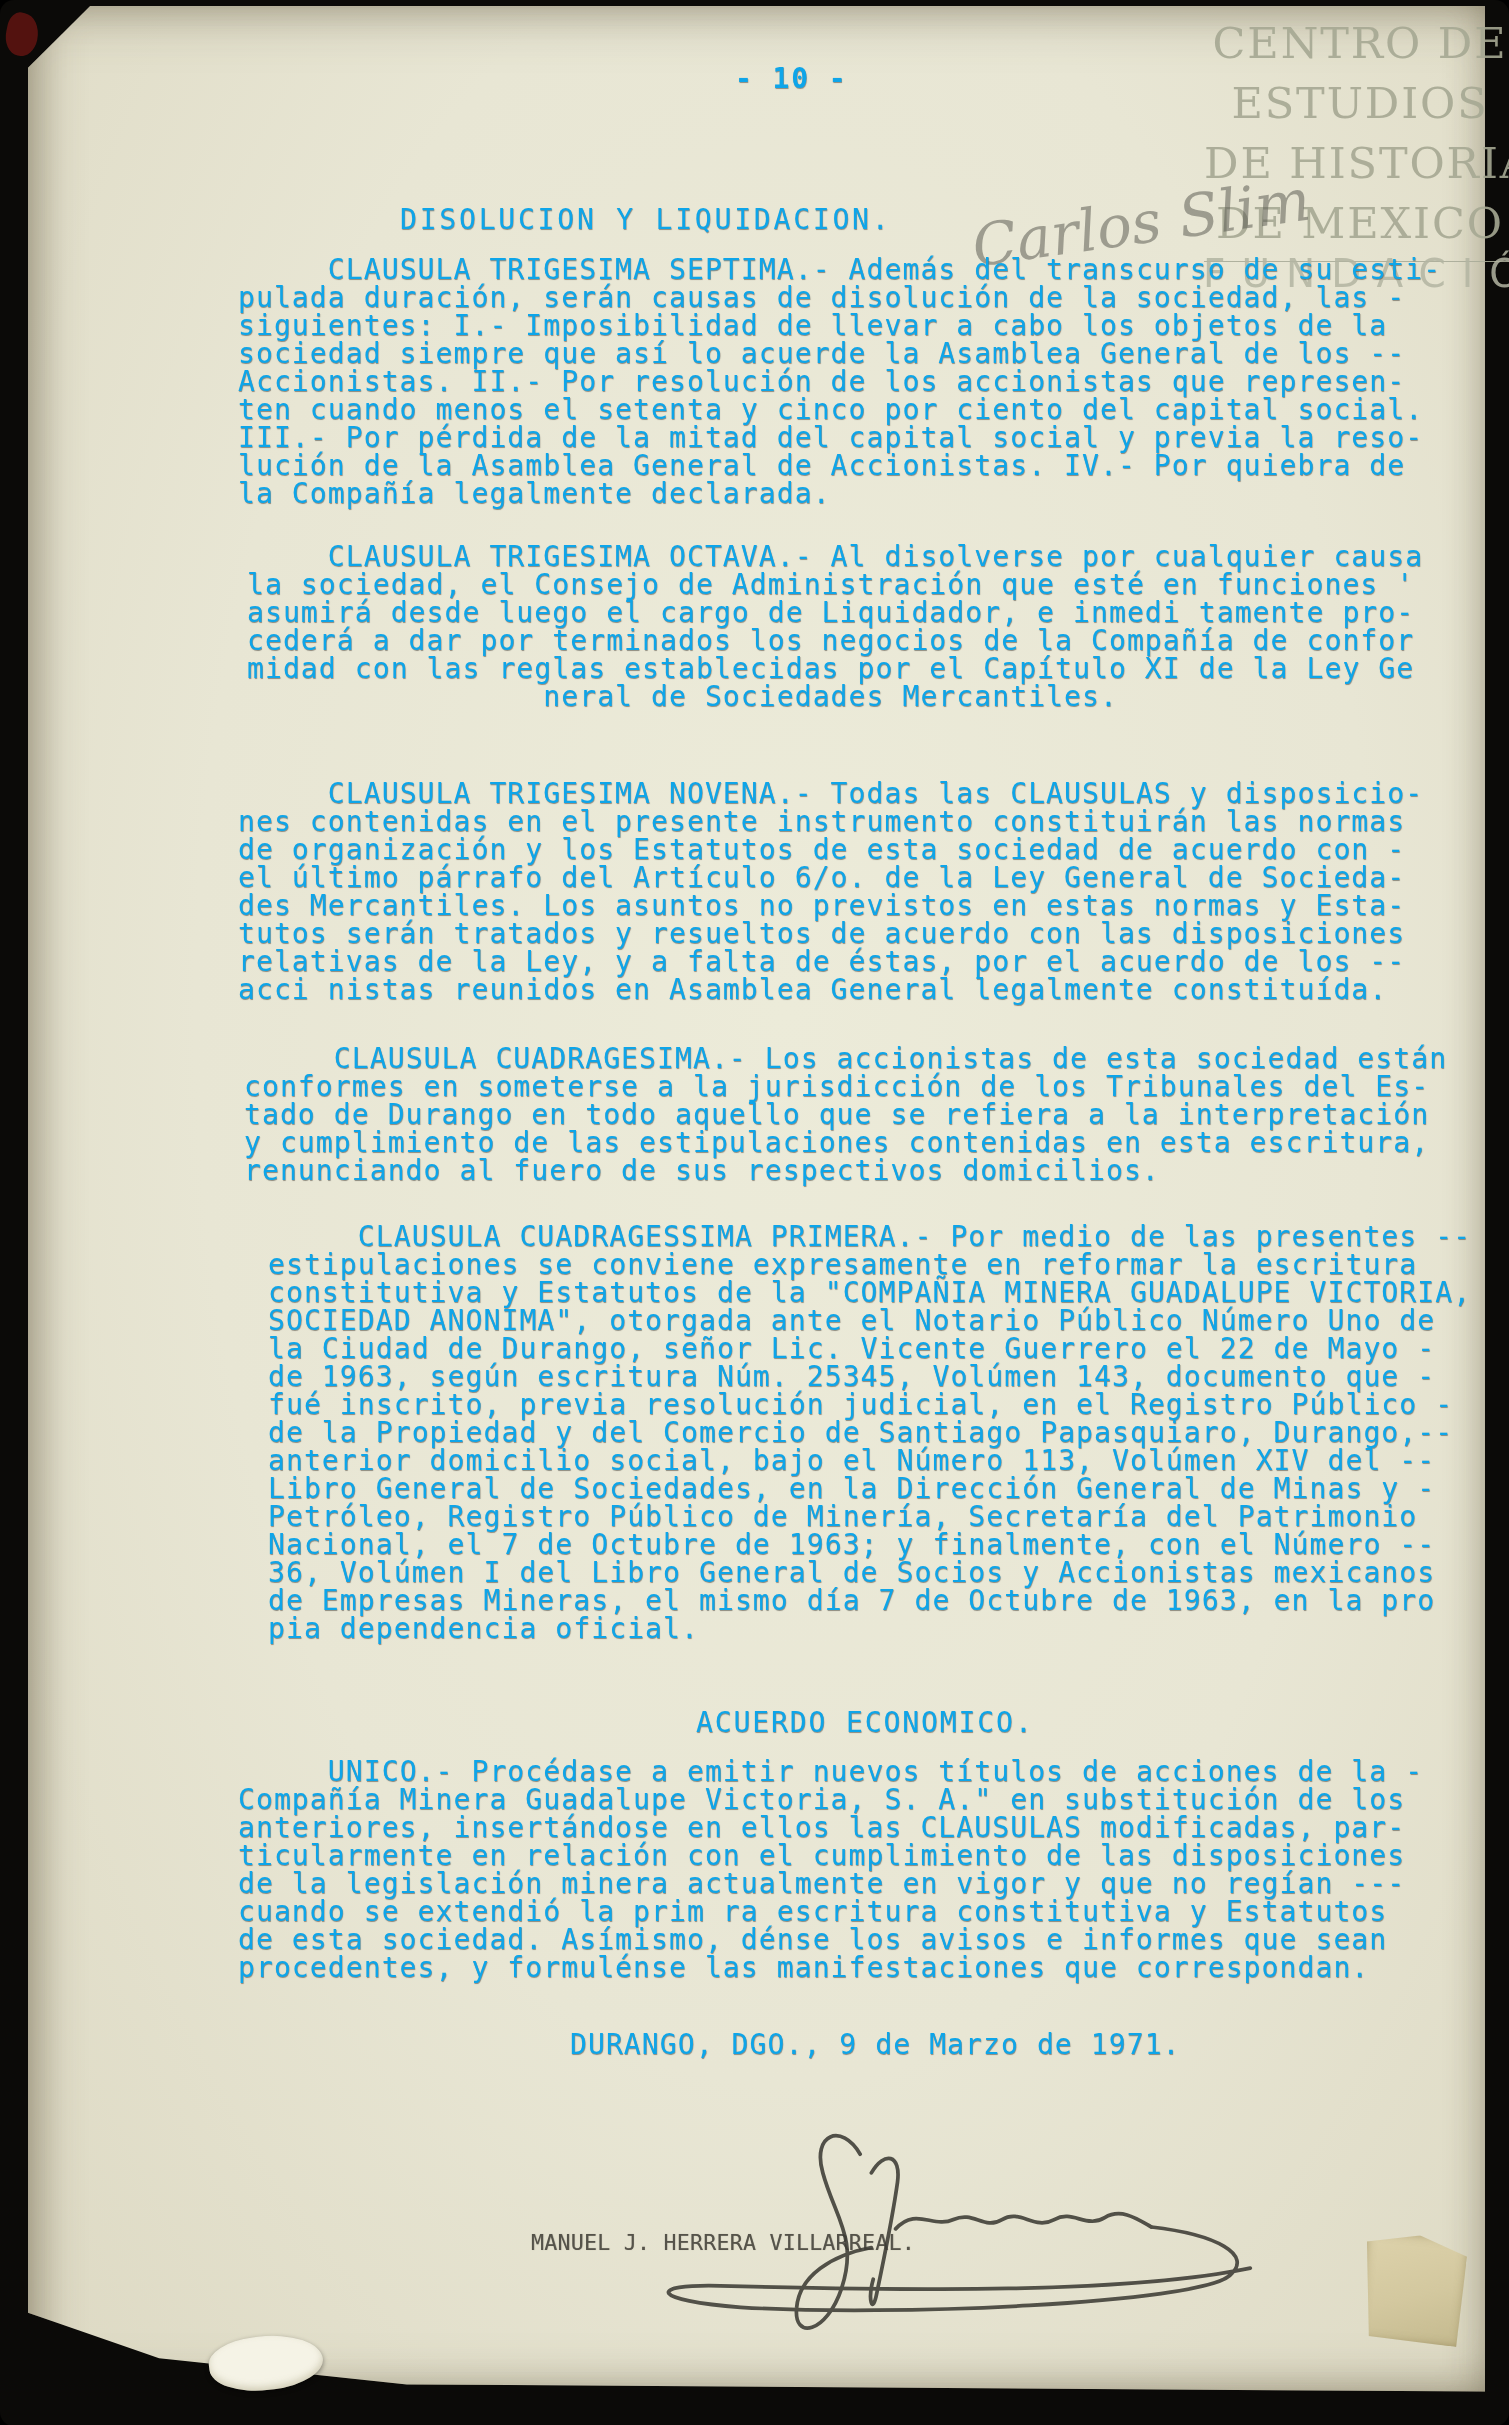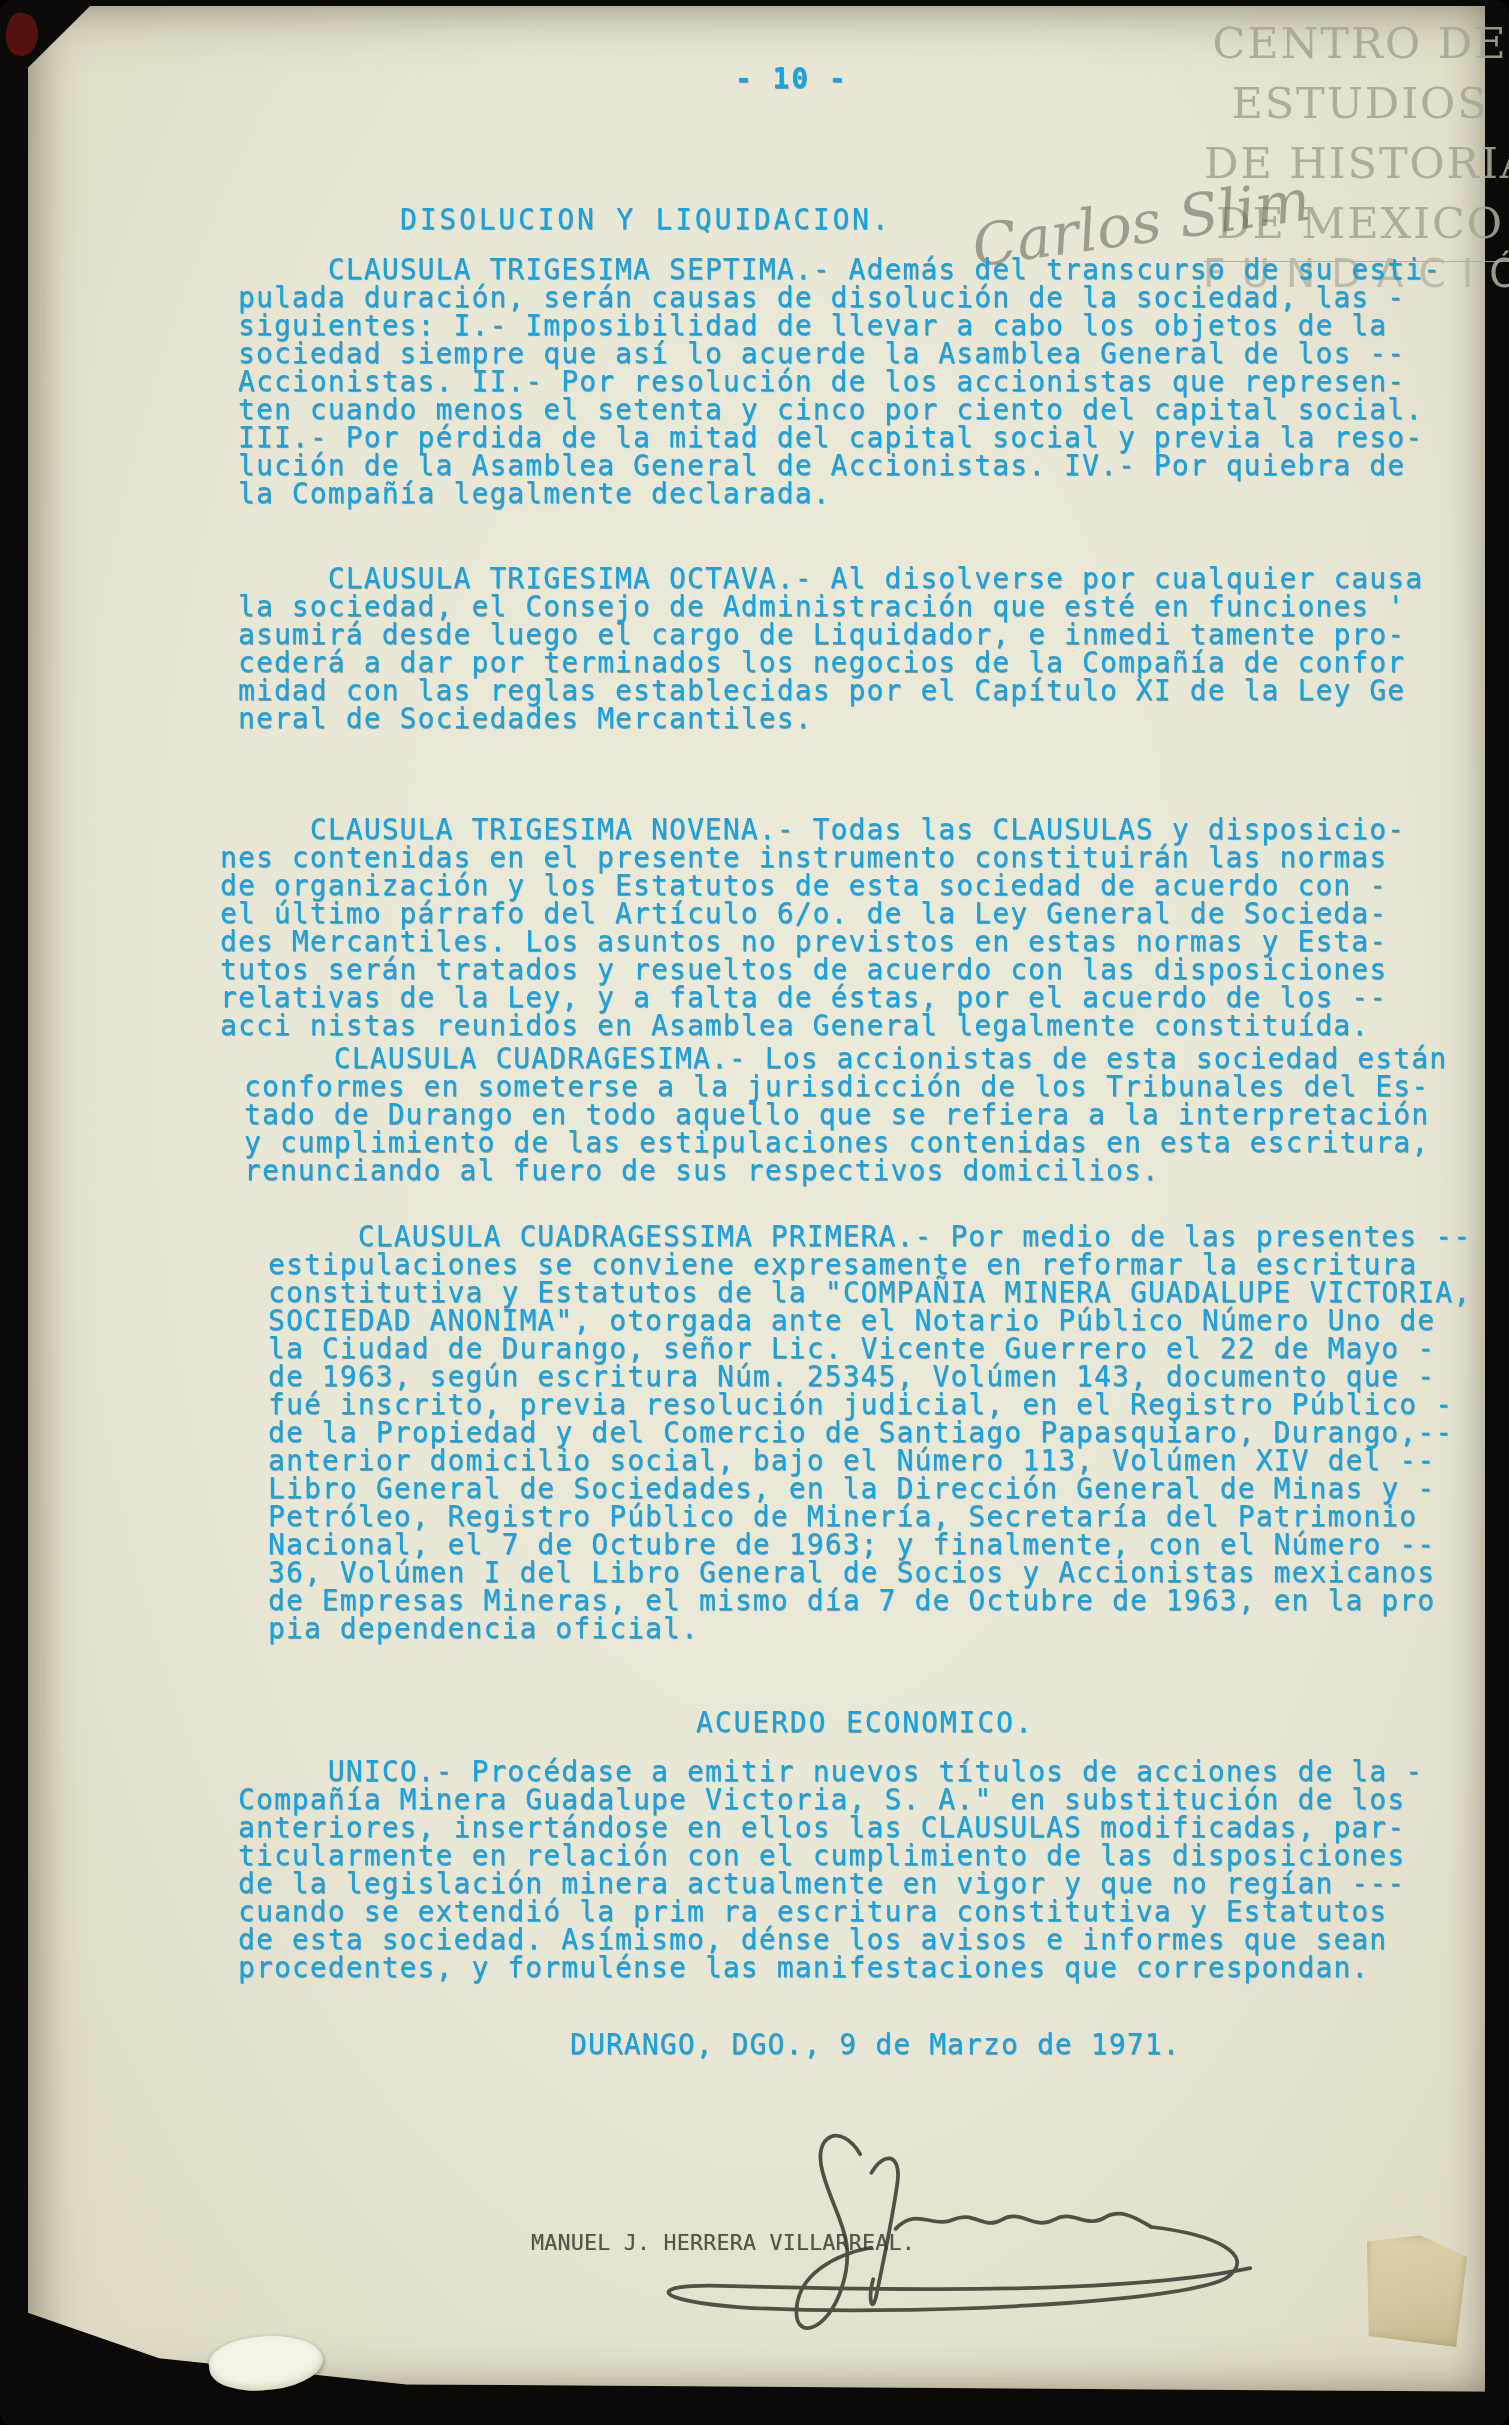--- a/index.html
+++ b/index.html
@@ -67,22 +67,22 @@
   .tw{
     position:absolute;
     color:#0ea5e9;
     font-size:28px;line-height:28px;letter-spacing:1.1px;
     white-space:pre-wrap;
     text-shadow:0.5px 0.5px 0.8px rgba(70,65,58,.55);
   }
   .page-number{left:735px;top:65px;font-weight:bold;letter-spacing:1.9px;}
   .doc-title{left:400px;top:206px;letter-spacing:2.8px;}
   .para-1{left:238px;top:256px;}
-  .para-2{left:238px;top:565px;}
-  .para-3{left:220px;top:780px;margin-top:36px;}
+  .para-2{left:238px;top:543px;text-align:center;}
+  .para-3{left:238px;top:780px;}
   .para-4{left:244px;top:1045px;}
   .para-5{left:238px;top:1223px;margin-left:30px;}
   .section-heading{left:696px;top:1709px;letter-spacing:1.9px;}
   .para-6{left:238px;top:1758px;}
   .date-line{left:570px;top:2031px;}
   .typed-name{
     left:531px;top:2229px;
     font-size:21.5px;letter-spacing:0.3px;color:#55534a;
     text-shadow:0.4px 0.4px 0.7px rgba(80,75,65,.5);
   }

